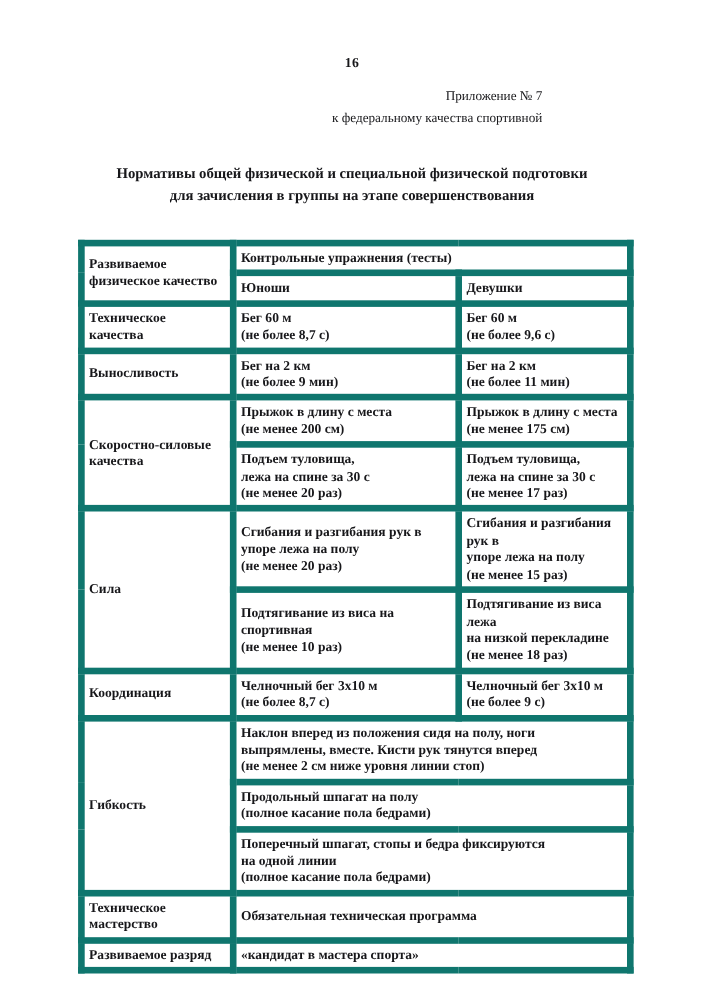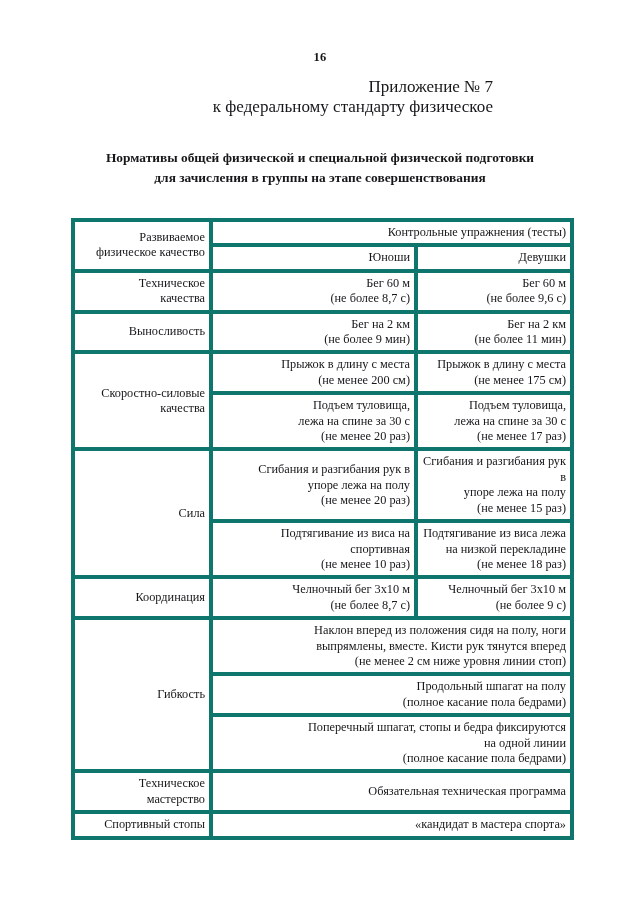--- a/index.html
+++ b/index.html
@@ -35,21 +35,21 @@
     letter-spacing: 0.3px;
   }
 
   
   .appendix-block {
     position: absolute;
     top: 77px;
     right: 59px;
     width: 330px;
     text-align: right;
-    font-size: 17px;
+    font-size: 12px;
     line-height: 20px;
   }
   .appendix-block div { white-space: nowrap; }
 
   
   .doc-title {
     position: absolute;
     top: 148px;
     left: 62px;
     width: 516px;
@@ -64,24 +64,25 @@
     position: absolute;
     top: 218px;
     left: 71px;
     width: 499px;
     border-collapse: collapse;
     table-layout: fixed;
     font-size: 12.3px;
     line-height: 15.4px;
   }
   .norm-table td {
-    border: 4px solid #0f766e;
-    text-align: right;
+    border: 6px solid #0f766e;
+    text-align: left;
     vertical-align: middle;
     padding: 3px 4px;
+    font-weight: bold;
   }
   .col-quality  { width: 138px; }
   .col-boys     { width: 205px; }
   .col-girls    { width: 156px; }
 
   .cell-quality { }
 
   
   .tests-header { }
 
@@ -89,21 +90,21 @@
 </style>
 </head>
 <body>
 
 <div class="page">
 
   <div class="page-number">16</div>
 
   <div class="appendix-block">
     <div>Приложение № 7</div>
-    <div>к федеральному стандарту физическое</div>
+    <div>к федеральному качества спортивной</div>
   </div>
 
   <div class="doc-title">
     <div>Нормативы общей физической и специальной физической подготовки</div>
     <div>для зачисления в группы на этапе совершенствования</div>
   </div>
 
   <table class="norm-table">
     <colgroup>
       <col class="col-quality">
@@ -251,21 +252,21 @@
           <span class="line">Техническое</span>
           <span class="line">мастерство</span>
         </td>
         <td colspan="2">
           <span class="line">Обязательная техническая программа</span>
         </td>
       </tr>
 
       <tr>
         <td class="cell-quality">
-          <span class="line">Спортивный стопы</span>
+          <span class="line">Развиваемое разряд</span>
         </td>
         <td colspan="2">
           <span class="line">«кандидат в мастера спорта»</span>
         </td>
       </tr>
     </tbody>
   </table>
 
 </div>
 

